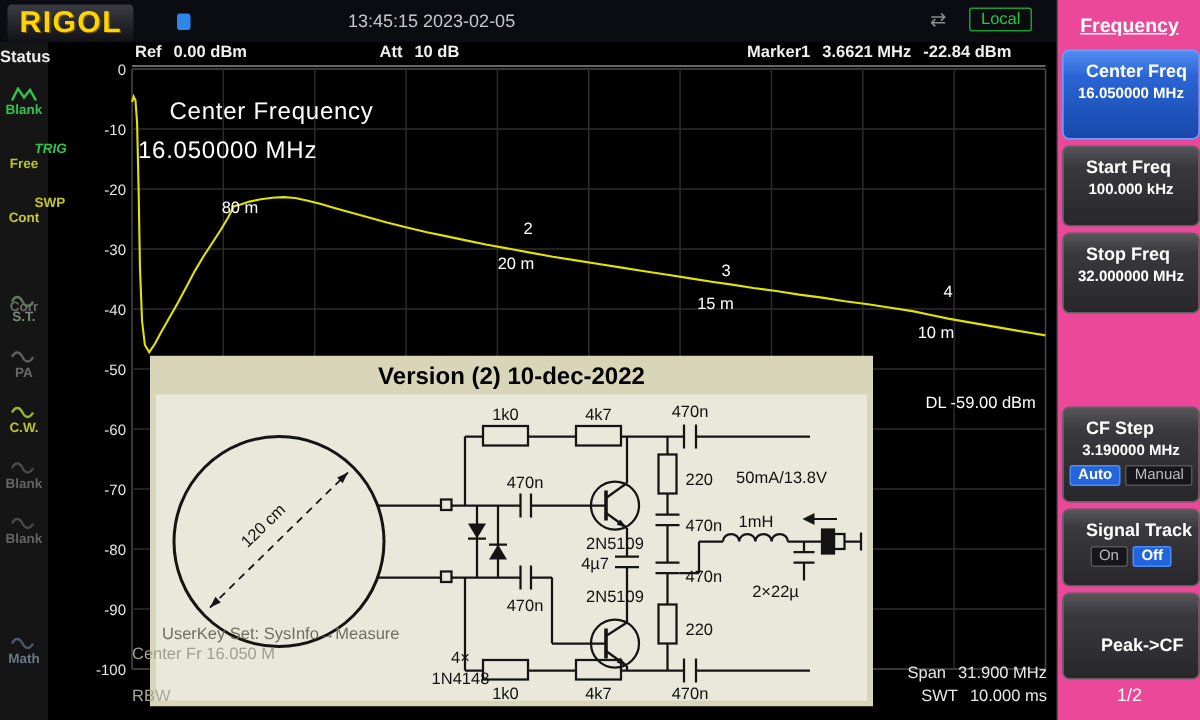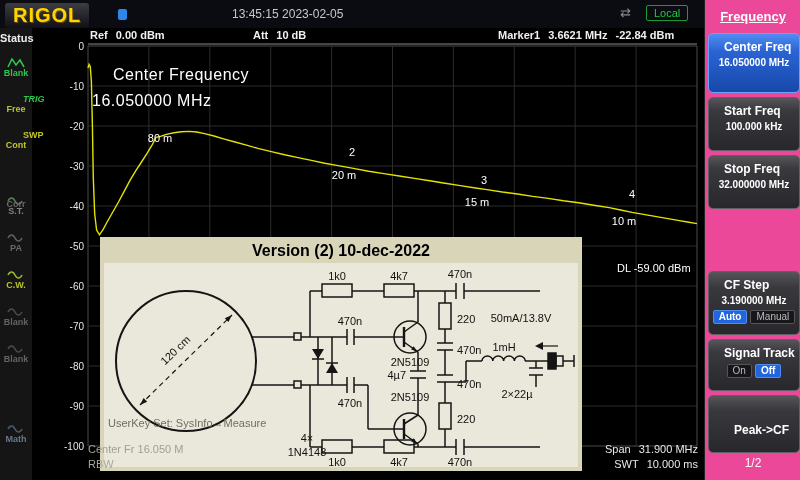--- a/index.html
+++ b/index.html
@@ -229,21 +229,21 @@
       <text x="417" y="161" text-anchor="middle">2×22µ</text>
       <text x="207" y="205" text-anchor="middle">4×</text>
       <text x="207" y="219" text-anchor="middle">1N4148</text>
       <text x="237" y="229" text-anchor="middle">1k0</text>
       <text x="299" y="229" text-anchor="middle">4k7</text>
       <text x="360" y="229" text-anchor="middle">470n</text>
     </g>
   </svg>
 
   <div class="ovtext" style="left:108px;top:417px;color:#6f6f60">UserKey Set:   SysInfo→Measure</div>
-  <div class="ovtext" style="left:88px;top:443px;color:#a0a092">Center Fr   16.050 M</div>
+  <div class="ovtext" style="left:88px;top:430px;color:#a0a092">Center Fr   16.050 M</div>
   <div class="ovtext" style="left:88px;top:458px;color:#a8a89a">RBW</div>
   <div class="ovtext" style="left:560px;top:443px;width:138px;text-align:right;color:#e8e8e8"><span>Span</span><span class="gap">31.900 MHz</span></div>
   <div class="ovtext" style="left:560px;top:458px;width:138px;text-align:right;color:#e8e8e8"><span>SWT</span><span class="gap">10.000 ms</span></div>
 
   <div class="topbar">
     <span class="logo">RIGOL</span>
     <span class="net-ic"></span>
     <span class="clock">13:45:15 2023-02-05</span>
     <span class="rarrows">⇄</span>
     <span class="localb">Local</span>

